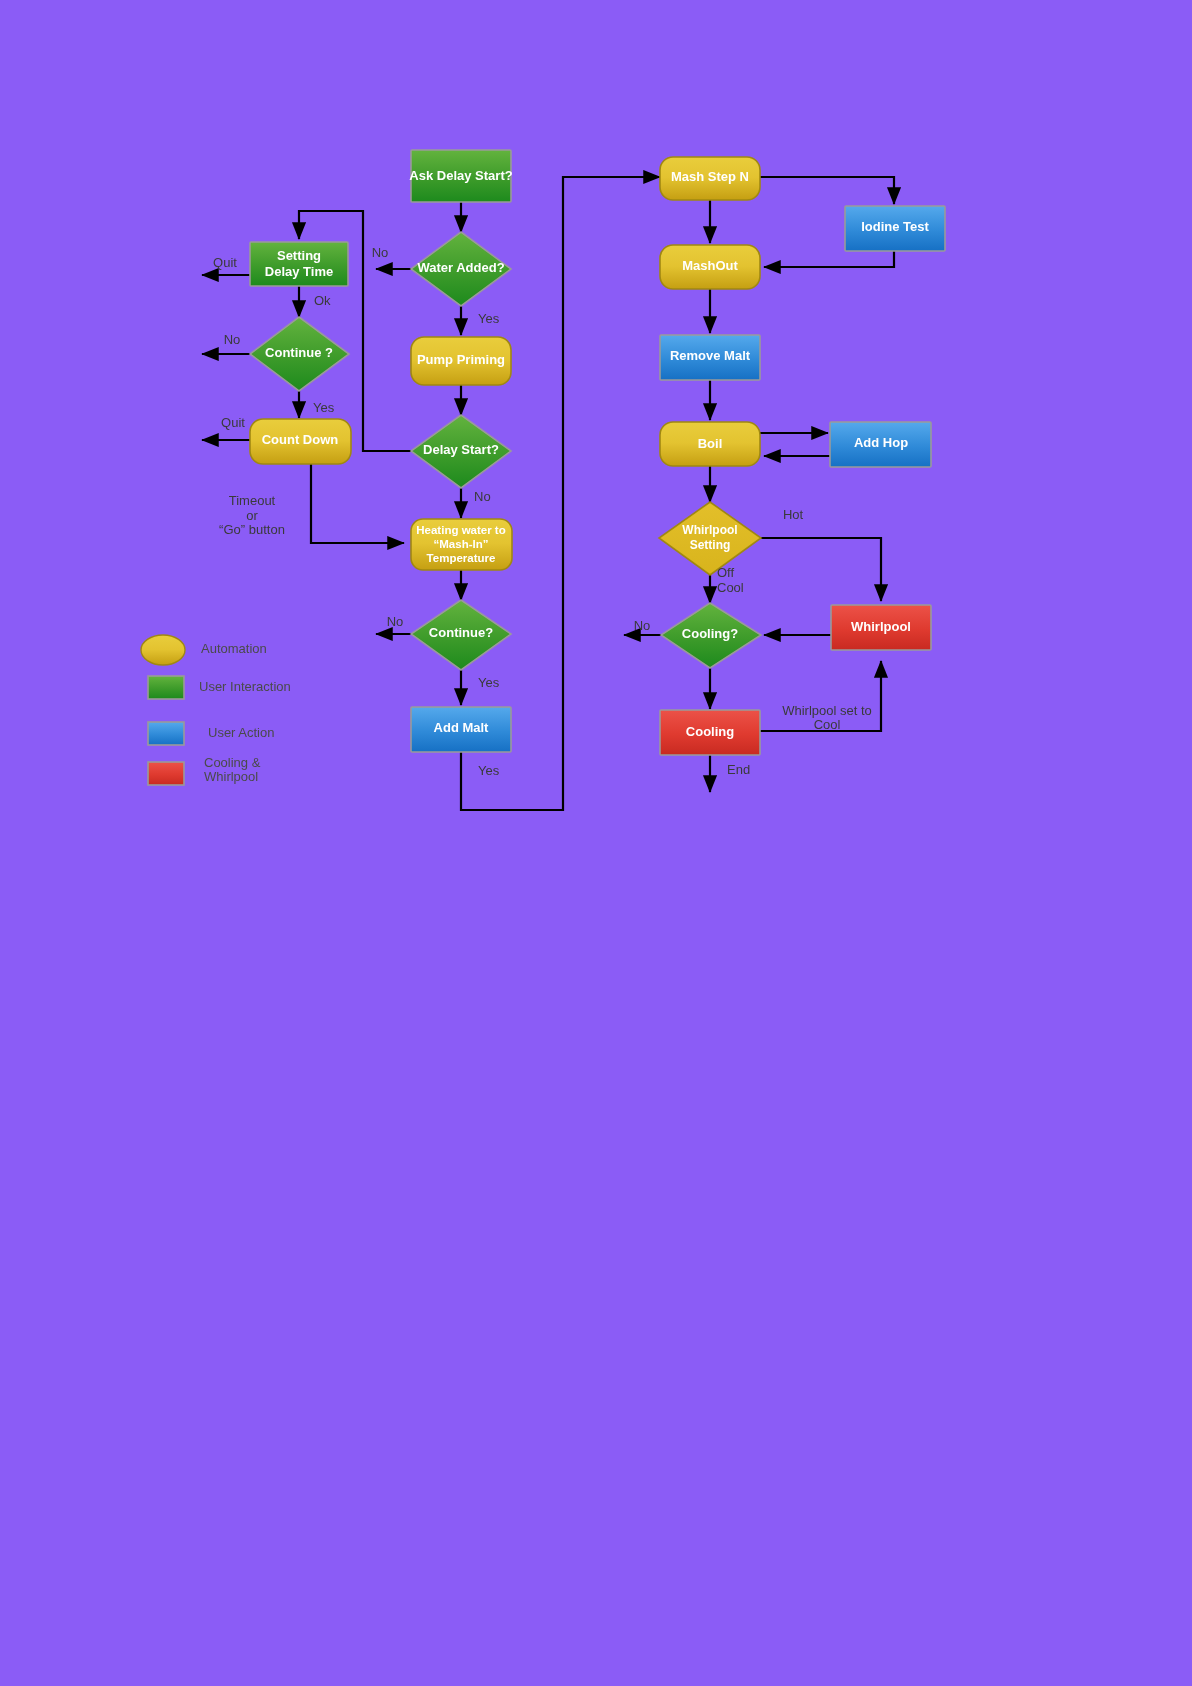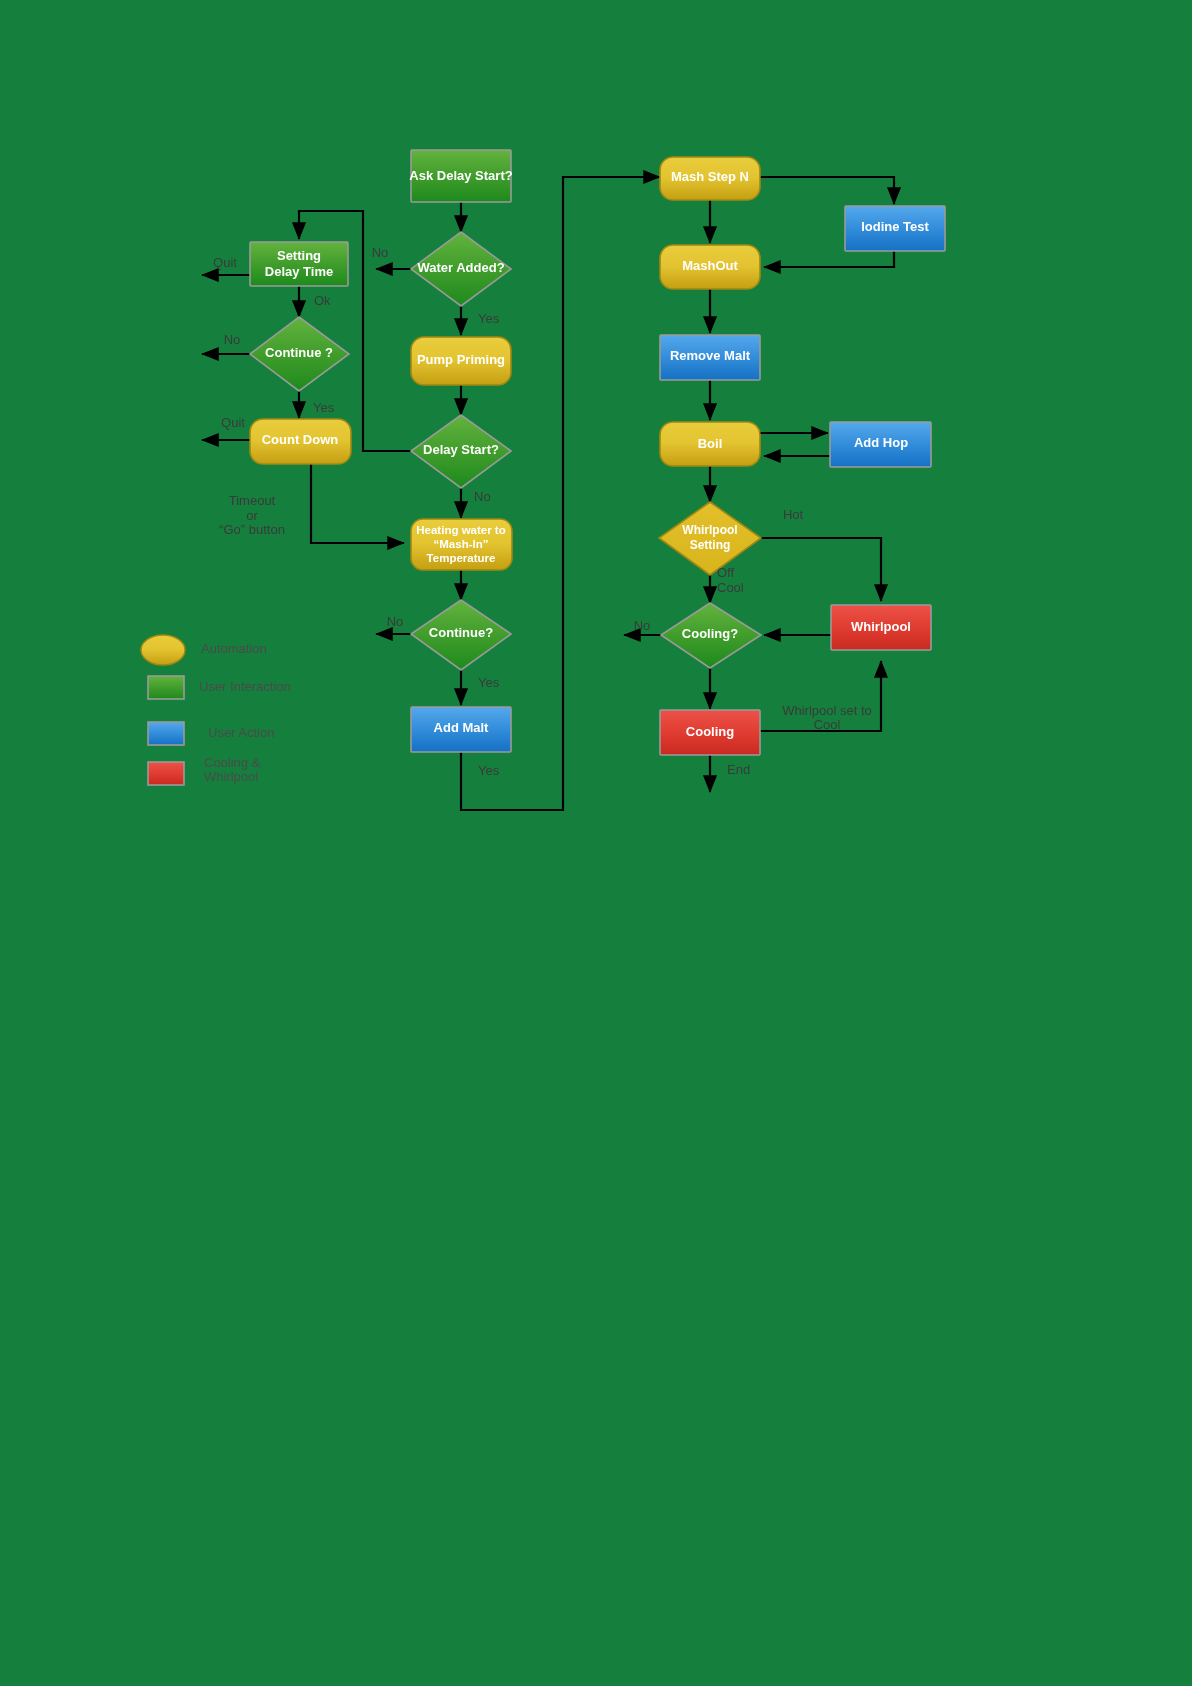--- a/index.html
+++ b/index.html
@@ -8,21 +8,21 @@
     padding: 0;
     background: #ffffff;
   }
   body {
     font-family: "Liberation Sans", sans-serif;
   }
   #page {
     position: relative;
     width: 1192px;
     height: 1686px;
-    background: #15803d;
+    background: #8b5cf6;
     overflow: hidden;
   }
   #flow-svg {
     position: absolute;
     left: 0;
     top: 0;
     width: 1192px;
     height: 1686px;
   }
   .node-label {

